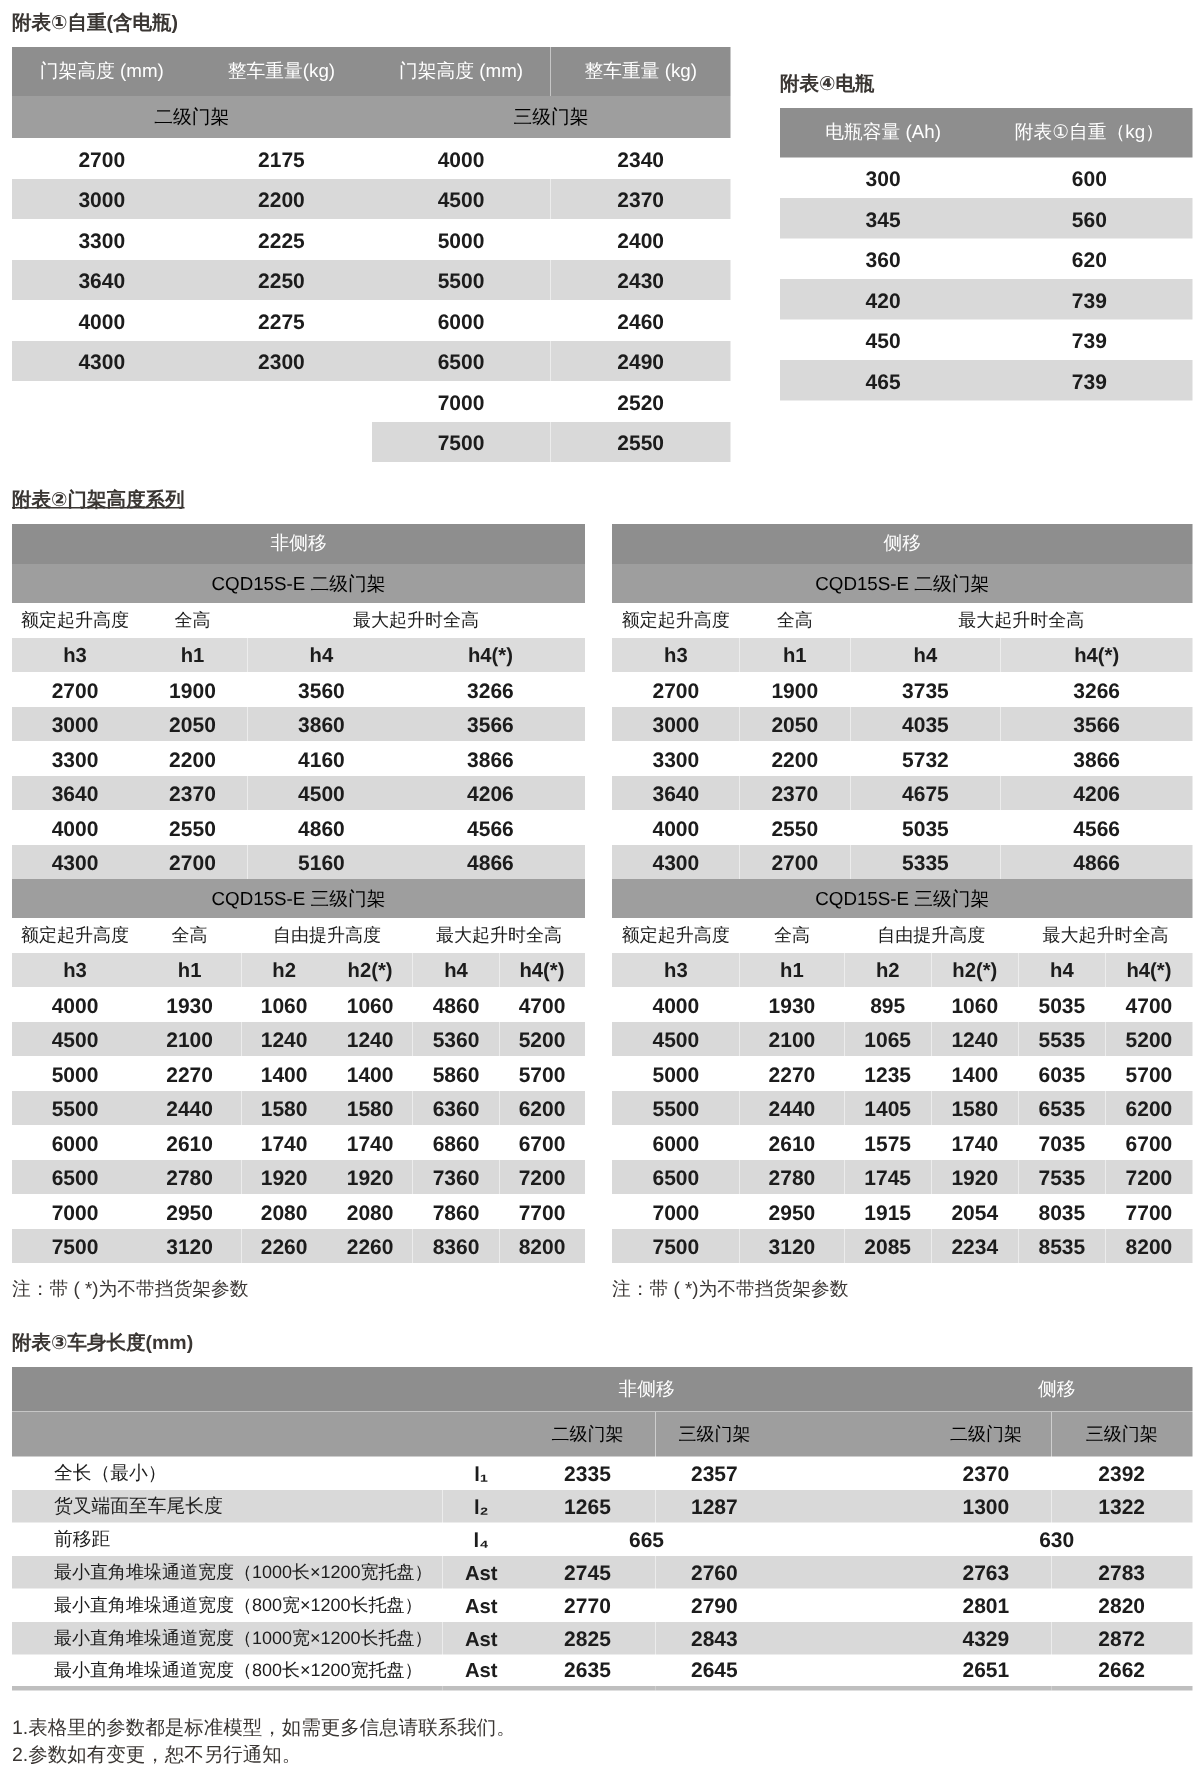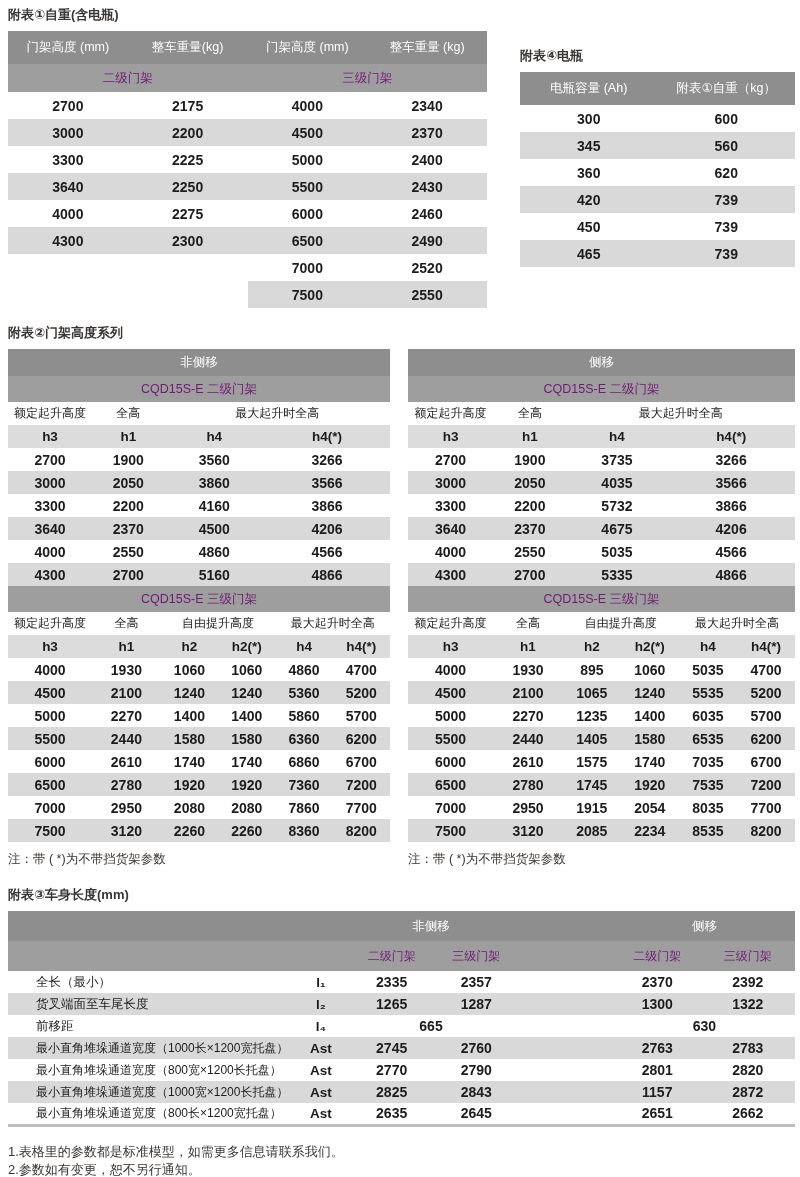--- a/index.html
+++ b/index.html
@@ -10,26 +10,26 @@
   body{margin:0;background:#fff;}
   .page{width:800px;height:1177px;overflow:hidden;background:#fff;
         font-family:"Liberation Sans","DejaVu Sans",sans-serif;color:var(--text-dark);}
   .top-row{display:flex;gap:33px;margin:6px 5px 0 8px;align-items:center;}
   .block-weight{width:479px;}
   .block-battery{width:275px;}
   .tbl-title{font-size:13px;font-weight:700;color:var(--title-text);margin:0 0 7px 0;}
   table.tbl{border-collapse:collapse;table-layout:fixed;width:100%;}
   .tbl th,.tbl td{padding:0;text-align:center;vertical-align:middle;overflow:hidden;white-space:nowrap;}
   tr.t-dark th{background:var(--header-dark);color:#fff;font-weight:400;font-size:12.5px;height:33px;margin-left:24px;}
-  tr.t-med th{background:var(--header-medium);color:#701a75;font-weight:400;font-size:12.5px;height:28px;}
+  tr.t-med th{background:var(--header-medium);color:#000000;font-weight:400;font-size:12.5px;height:28px;}
   .tbl td{font-size:14px;font-weight:700;height:27px;}
   tr.alt{background:var(--row-alt);border-radius:12px;}
   .tbl-weight td:empty{background:#fff;}
   
-  .mast-title{margin:16px 15px 7px 8px;}
+  .mast-title{margin:16px 15px 7px 8px;text-decoration:underline;}
   .mast-row{display:flex;gap:18px;margin:0 5px 0 8px;align-items:flex-start;}
   .mast-left{width:382px;}
   .mast-right{width:387px;}
   .tbl-mast tr.t-dark th{height:27px;}
   .tbl-mast tr.t-med th{height:26px;margin-top:32px;}
   tr.ghead td{background:#fff;font-weight:400;font-size:12px;height:26px;}
   tr.chead td{background:var(--col-head);font-weight:700;font-size:13.5px;height:26px;}
   .tbl-mast tbody td{height:23px;}
   .tbl-note{font-size:12.5px;color:var(--title-text);margin-top:9px;}
   
@@ -622,21 +622,21 @@
             <td>2801</td>
             <td>2820</td>
           </tr>
 
           <tr class="alt">
             <td class="name">最小直角堆垛通道宽度（1000宽×1200长托盘）</td>
             <td class="sym">Ast</td>
             <td>2825</td>
             <td>2843</td>
             <td class="spacer"></td>
-            <td>1157</td>
+            <td>4329</td>
             <td>2872</td>
           </tr>
 
           <tr>
             <td class="name">最小直角堆垛通道宽度（800长×1200宽托盘）</td>
             <td class="sym">Ast</td>
             <td>2635</td>
             <td>2645</td>
             <td class="spacer"></td>
             <td>2651</td>

